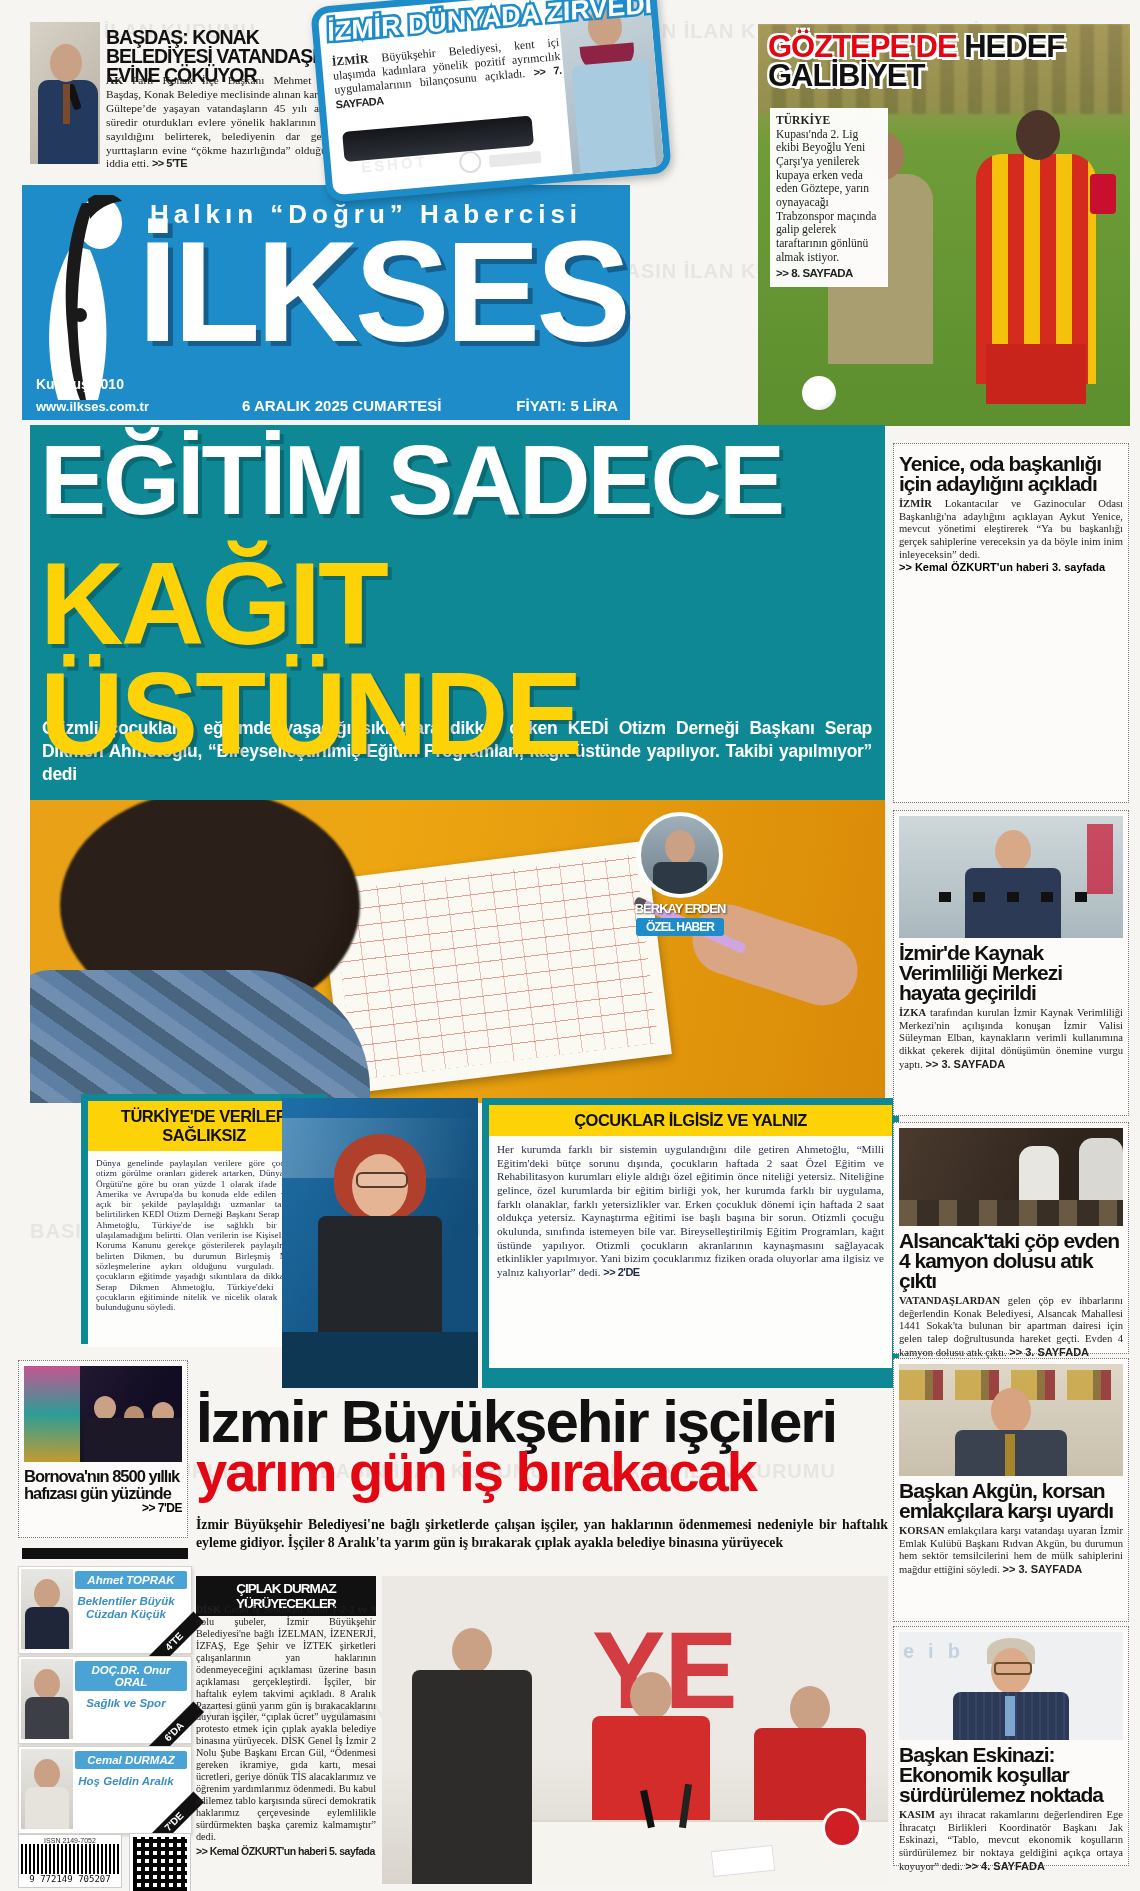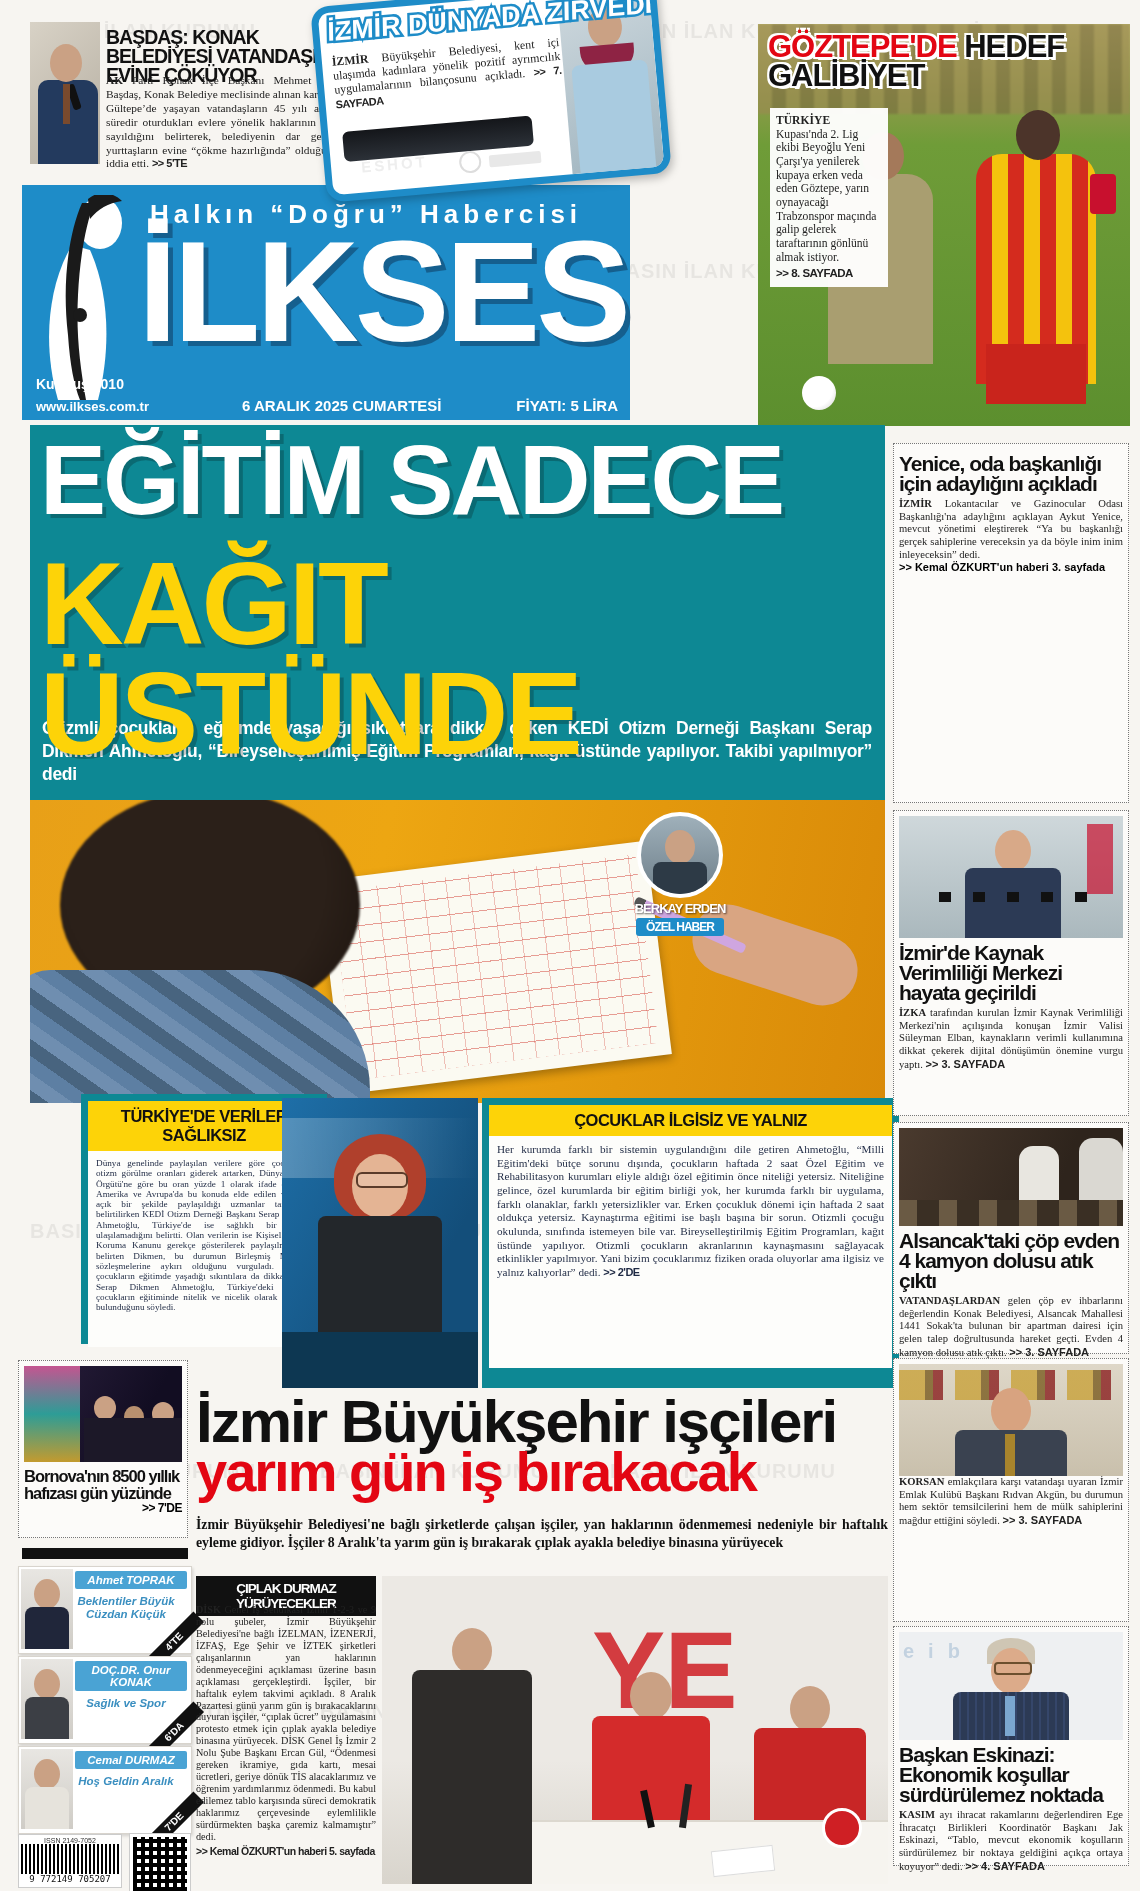--- a/index.html
+++ b/index.html
@@ -247,20 +247,21 @@
     </div>
   </div>
 
   <div class="abs sb dotted" style="top:1358px;height:264px;">
     <div class="photo" style="position:relative;width:100%;height:112px;background:linear-gradient(#ded7c8,#c9c0ac);">
       <div class="abs" style="left:0;top:6px;width:100%;height:30px;background:repeating-linear-gradient(90deg,#c9a23a 0 26px,#7a5c20 26px 34px,#8a1f1f 34px 44px,transparent 44px 56px);opacity:.8;"></div>
       <div class="abs head" style="left:92px;top:24px;width:40px;height:46px;background:#d8a380;"></div>
       <div class="abs torso" style="left:56px;top:66px;width:112px;height:50px;background:#3a4250;"></div>
       <div class="abs" style="left:106px;top:70px;width:10px;height:42px;background:#a8842c;"></div>
     </div>
+    <div class="sb-title"><span>Başkan Akgün, korsan emlakçılara karşı uyardı</span></div>
     <div class="sb-body serif just">
       <b>KORSAN</b><span> emlakçılara karşı vatandaşı uyaran İzmir Emlak Kulübü Başkanı Rıdvan Akgün, bu durumun hem sektör temsilcilerini hem de mülk sahiplerini mağdur ettiğini söyledi. </span><span class="sb-ref">&gt;&gt; 3. SAYFADA</span>
     </div>
   </div>
 
   <div class="abs sb dotted" style="top:1626px;height:240px;">
     <div class="photo" style="position:relative;width:100%;height:108px;background:#eef0f2;">
       <div class="abs" style="left:4px;top:4px;width:100%;color:#c3d2e0;font-weight:bold;font-size:20px;letter-spacing:14px;line-height:30px;">
         <span>eib</span>
       </div>
@@ -297,21 +298,21 @@
     </div>
     <div class="nm"><span>Ahmet TOPRAK</span></div>
     <div class="tp"><span>Beklentiler Büyük Cüzdan Küçük</span></div>
     <div class="rib"><span>4'TE</span></div>
   </div>
   <div class="abs colcard" style="top:1656px;">
     <div class="colport">
       <div class="head" style="left:13px;top:10px;width:26px;height:30px;"></div>
       <div class="torso" style="left:4px;top:38px;width:44px;height:42px;background:#3c3f45;"></div>
     </div>
-    <div class="nm"><span>DOÇ.DR. Onur KONAK</span></div>
+    <div class="nm"><span>DOÇ.DR. Onur ORAL</span></div>
     <div class="tp" style="top:40px;"><span>Sağlık ve Spor</span></div>
     <div class="rib"><span>6'DA</span></div>
   </div>
   <div class="abs colcard" style="top:1746px;">
     <div class="colport">
       <div class="head" style="left:13px;top:10px;width:26px;height:30px;"></div>
       <div class="torso" style="left:4px;top:38px;width:44px;height:42px;background:#e6e3dc;"></div>
     </div>
     <div class="nm"><span>Cemal DURMAZ</span></div>
     <div class="tp"><span>Hoş Geldin Aralık</span></div>

